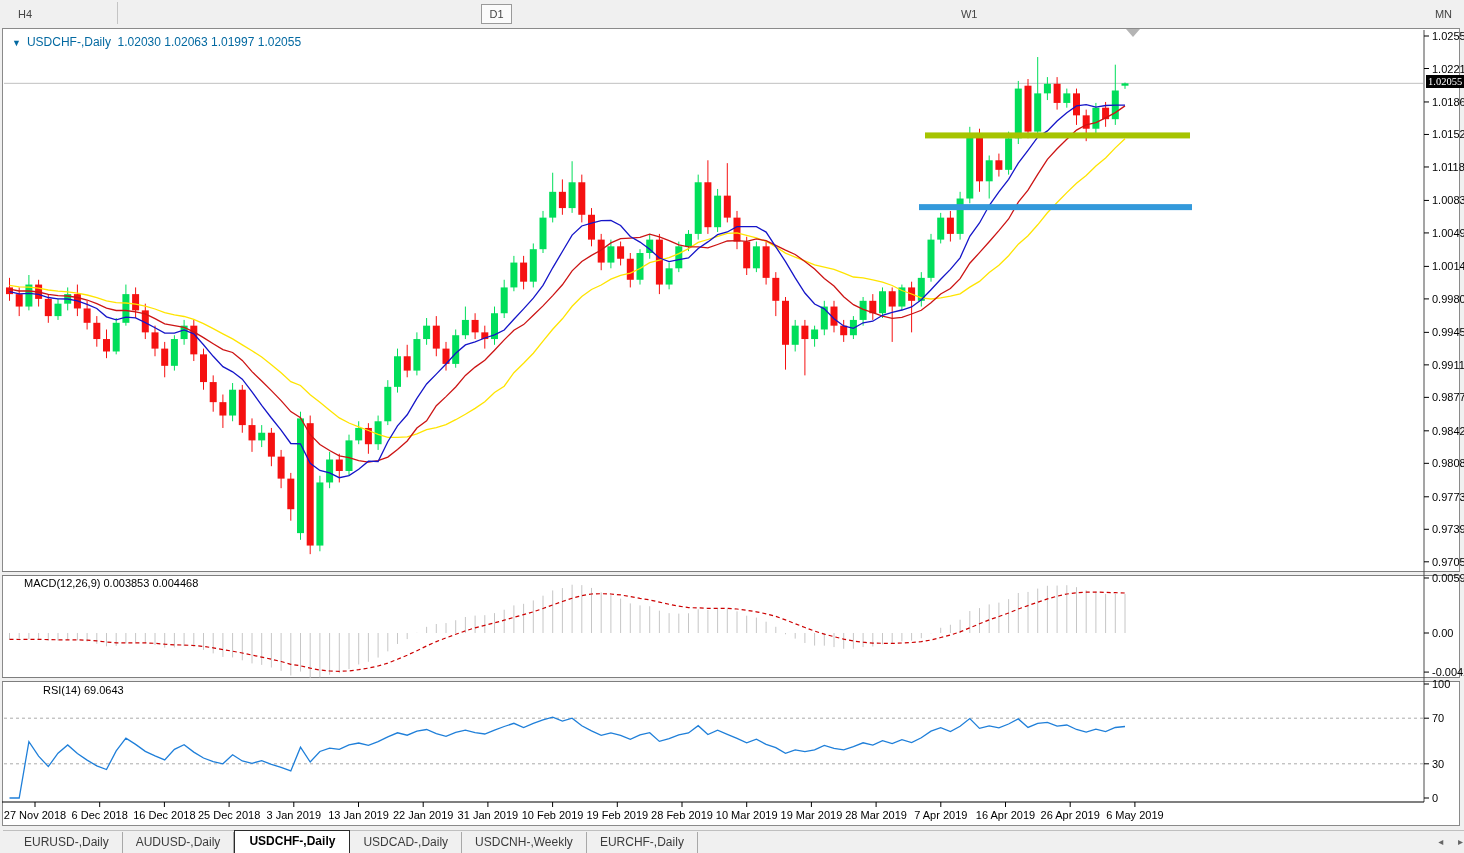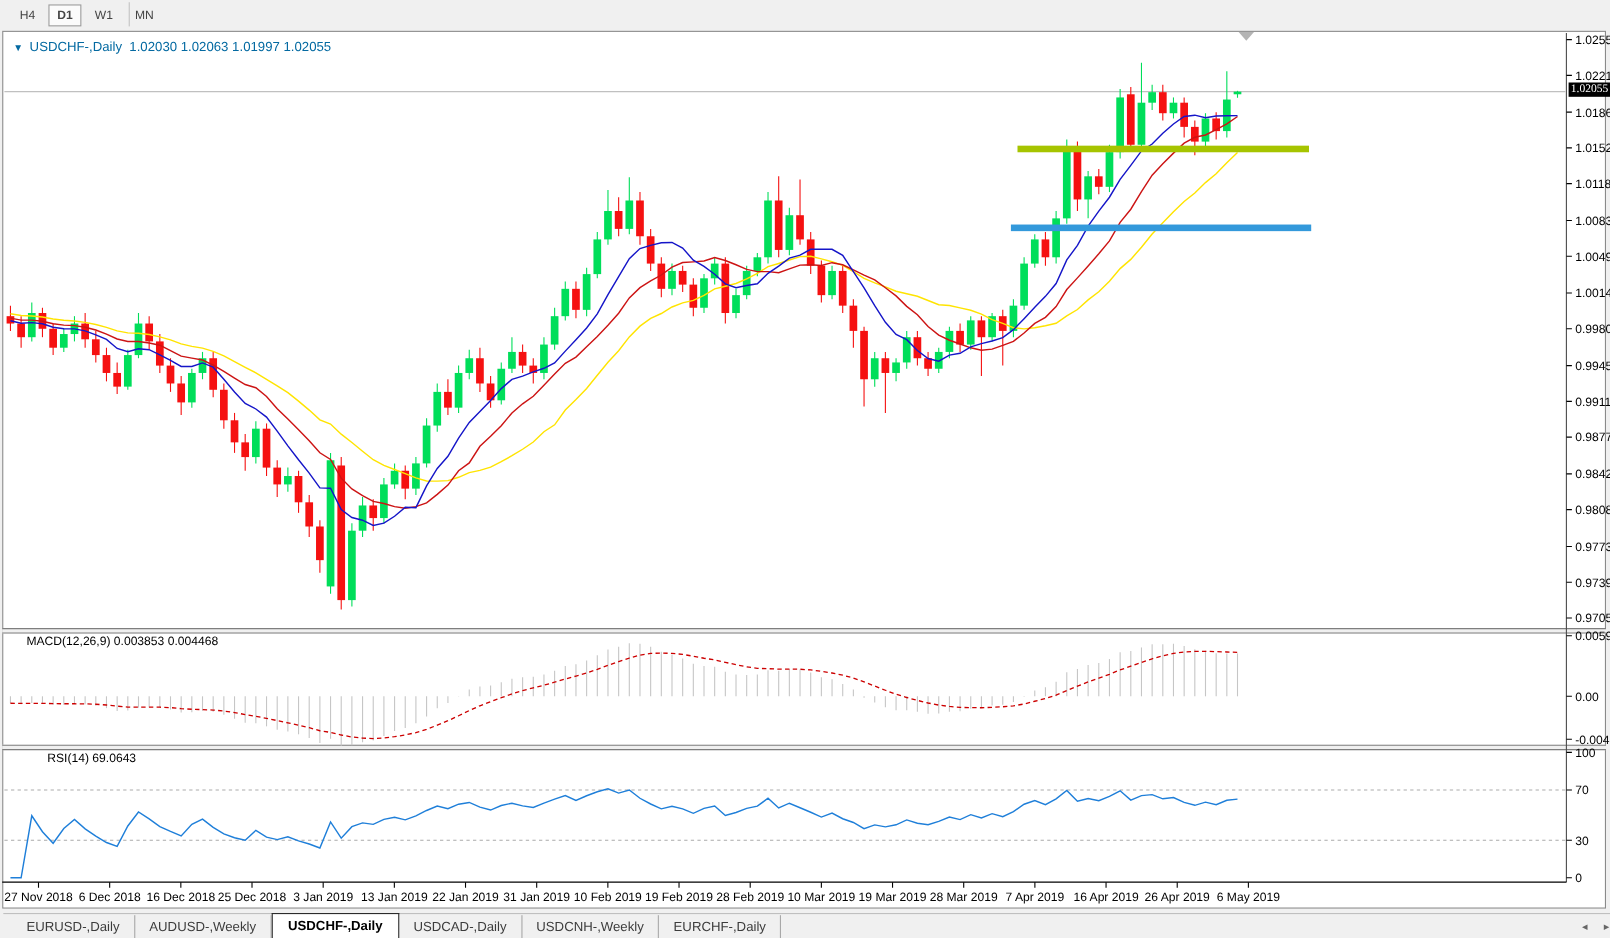--- a/index.html
+++ b/index.html
@@ -1,21 +1,21 @@
 <!DOCTYPE html>
 <html><head>
 <meta charset="utf-8">
 <style>
   html,body{margin:0;padding:0;width:1464px;height:853px;background:#f0f0f0;
     font-family:"Liberation Sans",sans-serif;overflow:hidden;position:relative;}
   
   .toolbar{position:absolute;left:0;top:0;width:1464px;height:27px;background:#f0f0f0;
-    display:flex;align-items:center;padding-left:10px;box-sizing:border-box;}
+    display:flex;align-items:center;padding-left:10px;box-sizing:border-box;justify-content:space-between;}
   .tf-btn{font-size:11px;color:#444;padding:3px 7px;margin-right:4px;border:1px solid transparent;cursor:default;}
-  .tf-btn.active{background:#fbfbfb;border:1px solid #9a9a9a;font-weight:bold;}
+  .tf-btn.active{background:#fbfbfb;border:1px solid #9a9a9a;}
   .toolbar-sep{position:absolute;left:117px;top:2px;height:22px;border-left:1px solid #c4c4c4;}
   
   .chart-frame{position:absolute;left:2px;top:28px;width:1458px;height:798px;background:#ffffff;
     border:1px solid #8a8a8a;box-sizing:border-box;z-index:1;}
   #chart-svg{position:absolute;left:0;top:0;width:1464px;height:853px;z-index:3;}
   .pane-label{position:absolute;z-index:4;font-size:11px;color:#000;white-space:nowrap;}
   .chart-title{position:absolute;left:12px;top:35px;z-index:4;font-size:12px;color:#0369a1;white-space:nowrap;}
   .chart-title .caret{font-size:9px;margin-right:6px;}
   .price-tag{position:absolute;left:1426px;width:37px;z-index:5;background:#000;color:#fff;
     font-size:10.5px;text-align:left;padding:1px 0 1px 2px;font-family:Liberation Serif, serif;}
@@ -528,21 +528,21 @@
 
 <div class="pane-label" style="left:24px;top:577px;">MACD(12,26,9) 0.003853 0.004468</div>
 <div class="pane-label" style="left:10px;top:684px;padding-left:33px;">RSI(14) 69.0643</div>
 
 <div class="price-tag" id="price-tag" style="top: 75.322px;">1.02055</div>
 
 <div class="scroll-marker"></div>
 
 <div class="tabbar">
   <span class="tab">EURUSD-,Daily</span>
-  <span class="tab">AUDUSD-,Weekly</span>
+  <span class="tab">AUDUSD-,Daily</span>
   <span class="tab active">USDCHF-,Daily</span>
   <span class="tab">USDCAD-,Daily</span>
   <span class="tab">USDCNH-,Weekly</span>
   <span class="tab">EURCHF-,Daily</span>
   <span class="tab-arrows">
     <span>◂</span>
     <span>▸</span>
   </span>
 </div>
 

